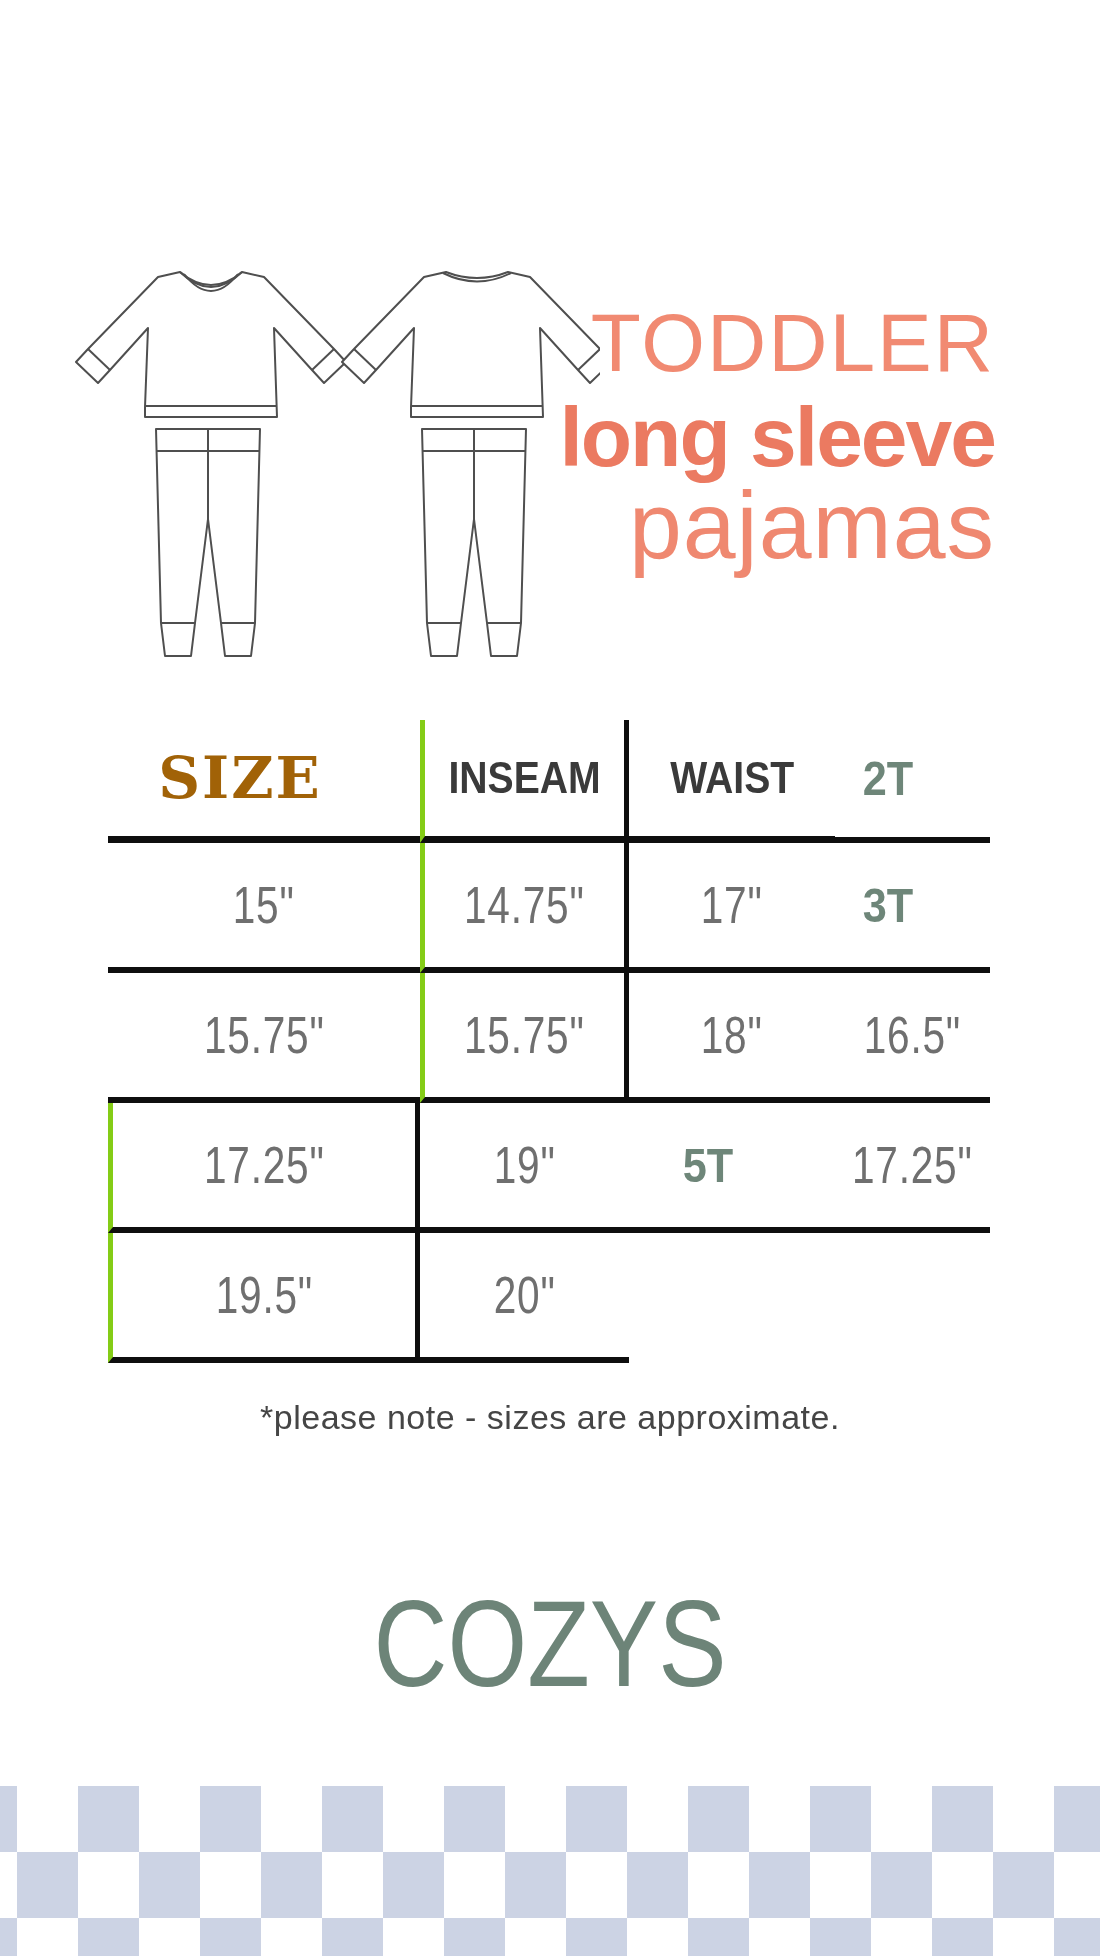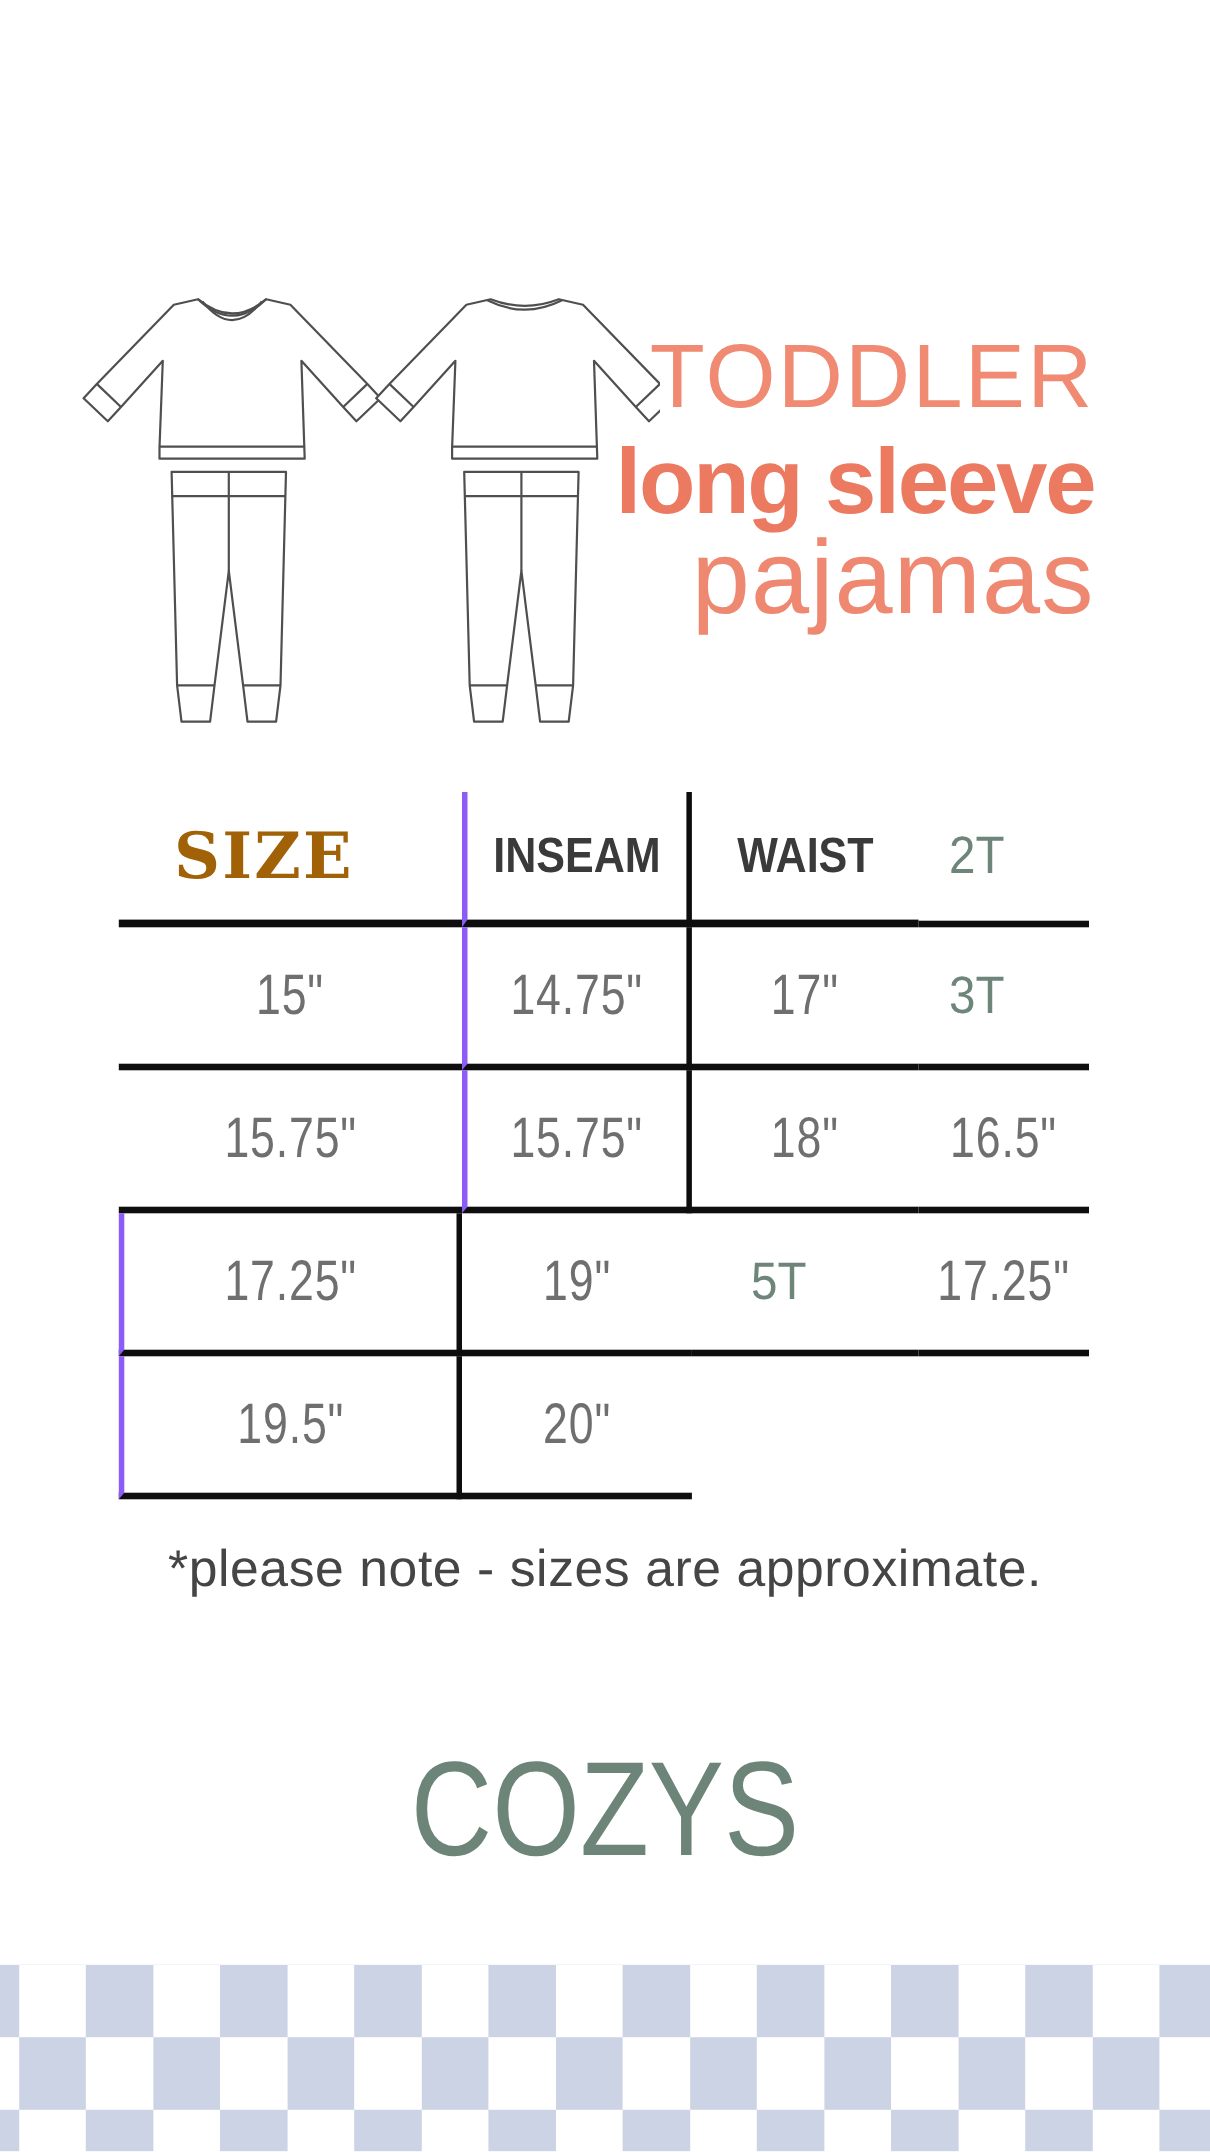--- a/index.html
+++ b/index.html
@@ -16,33 +16,33 @@
   .title-3{top:478px;font-size:95px;letter-spacing:1px;color:#EF8870;font-weight:400;margin-left:42px;}
   
   .size-table{
     position:absolute;left:108px;top:720px;width:882px;height:643px;
     display:grid;grid-template-columns:312px 209px 206px 155px;
     grid-template-rows:123px 130px 130px 130px 130px;
   }
   .cell{box-sizing:border-box;display:flex;align-items:center;justify-content:center;background:transparent;}
   .hdr-row{border-bottom:7px solid #0e0e0e;}
   .data-row{border-bottom:6px solid #0e0e0e;}
-  .vline{border-left:5px solid #8b5cf6;border-right:5px solid #0e0e0e;}
+  .vline{border-left:5px solid #84cc16;border-right:5px solid #0e0e0e;}
   .th{font-weight:700;font-size:45px;color:#3A3A3A;text-align:center;}
   .th .cond{display:inline-block;transform:scaleX(0.87);line-height:1.15;}
   .th-size{font-family:"DejaVu Serif",serif;font-weight:700;font-size:58px;letter-spacing:2px;color:#a16207;}
   .col-size{padding-right:48px;}
-  .td-size{font-weight:400;font-size:48px;color:#6E8679;justify-content:center;}
+  .td-size{font-weight:700;font-size:48px;color:#6E8679;justify-content:center;}
   .td-size .cond{display:inline-block;transform:scaleX(0.9);}
   .td-val{font-size:52px;font-weight:400;color:#6F6F6F;}
   .td-val .cond{display:inline-block;transform:scaleX(0.78);letter-spacing:1px;}
   .th-toplen .cond{width:185px;}
   
   .note{position:absolute;left:0;top:1398px;width:1100px;text-align:center;
-    font-size:47px;color:#454545;letter-spacing:0.5px;}
+    font-size:34px;color:#454545;letter-spacing:0.5px;}
   .brand{position:absolute;left:0;top:1583px;width:1100px;text-align:center;
     font-size:122px;color:#6D8478;font-weight:400;line-height:1;
     transform:scaleX(0.84);transform-origin:center;}
   
   .checker{
     position:absolute;left:0;top:1786px;width:1100px;height:170px;
     background-image:conic-gradient(#ffffff 0 25%, #CCD3E4 0 50%, #ffffff 0 75%, #CCD3E4 0 100%);
     background-size:122px 132px;background-position:-44px 0px;background-repeat:repeat;
   }
 </style>

